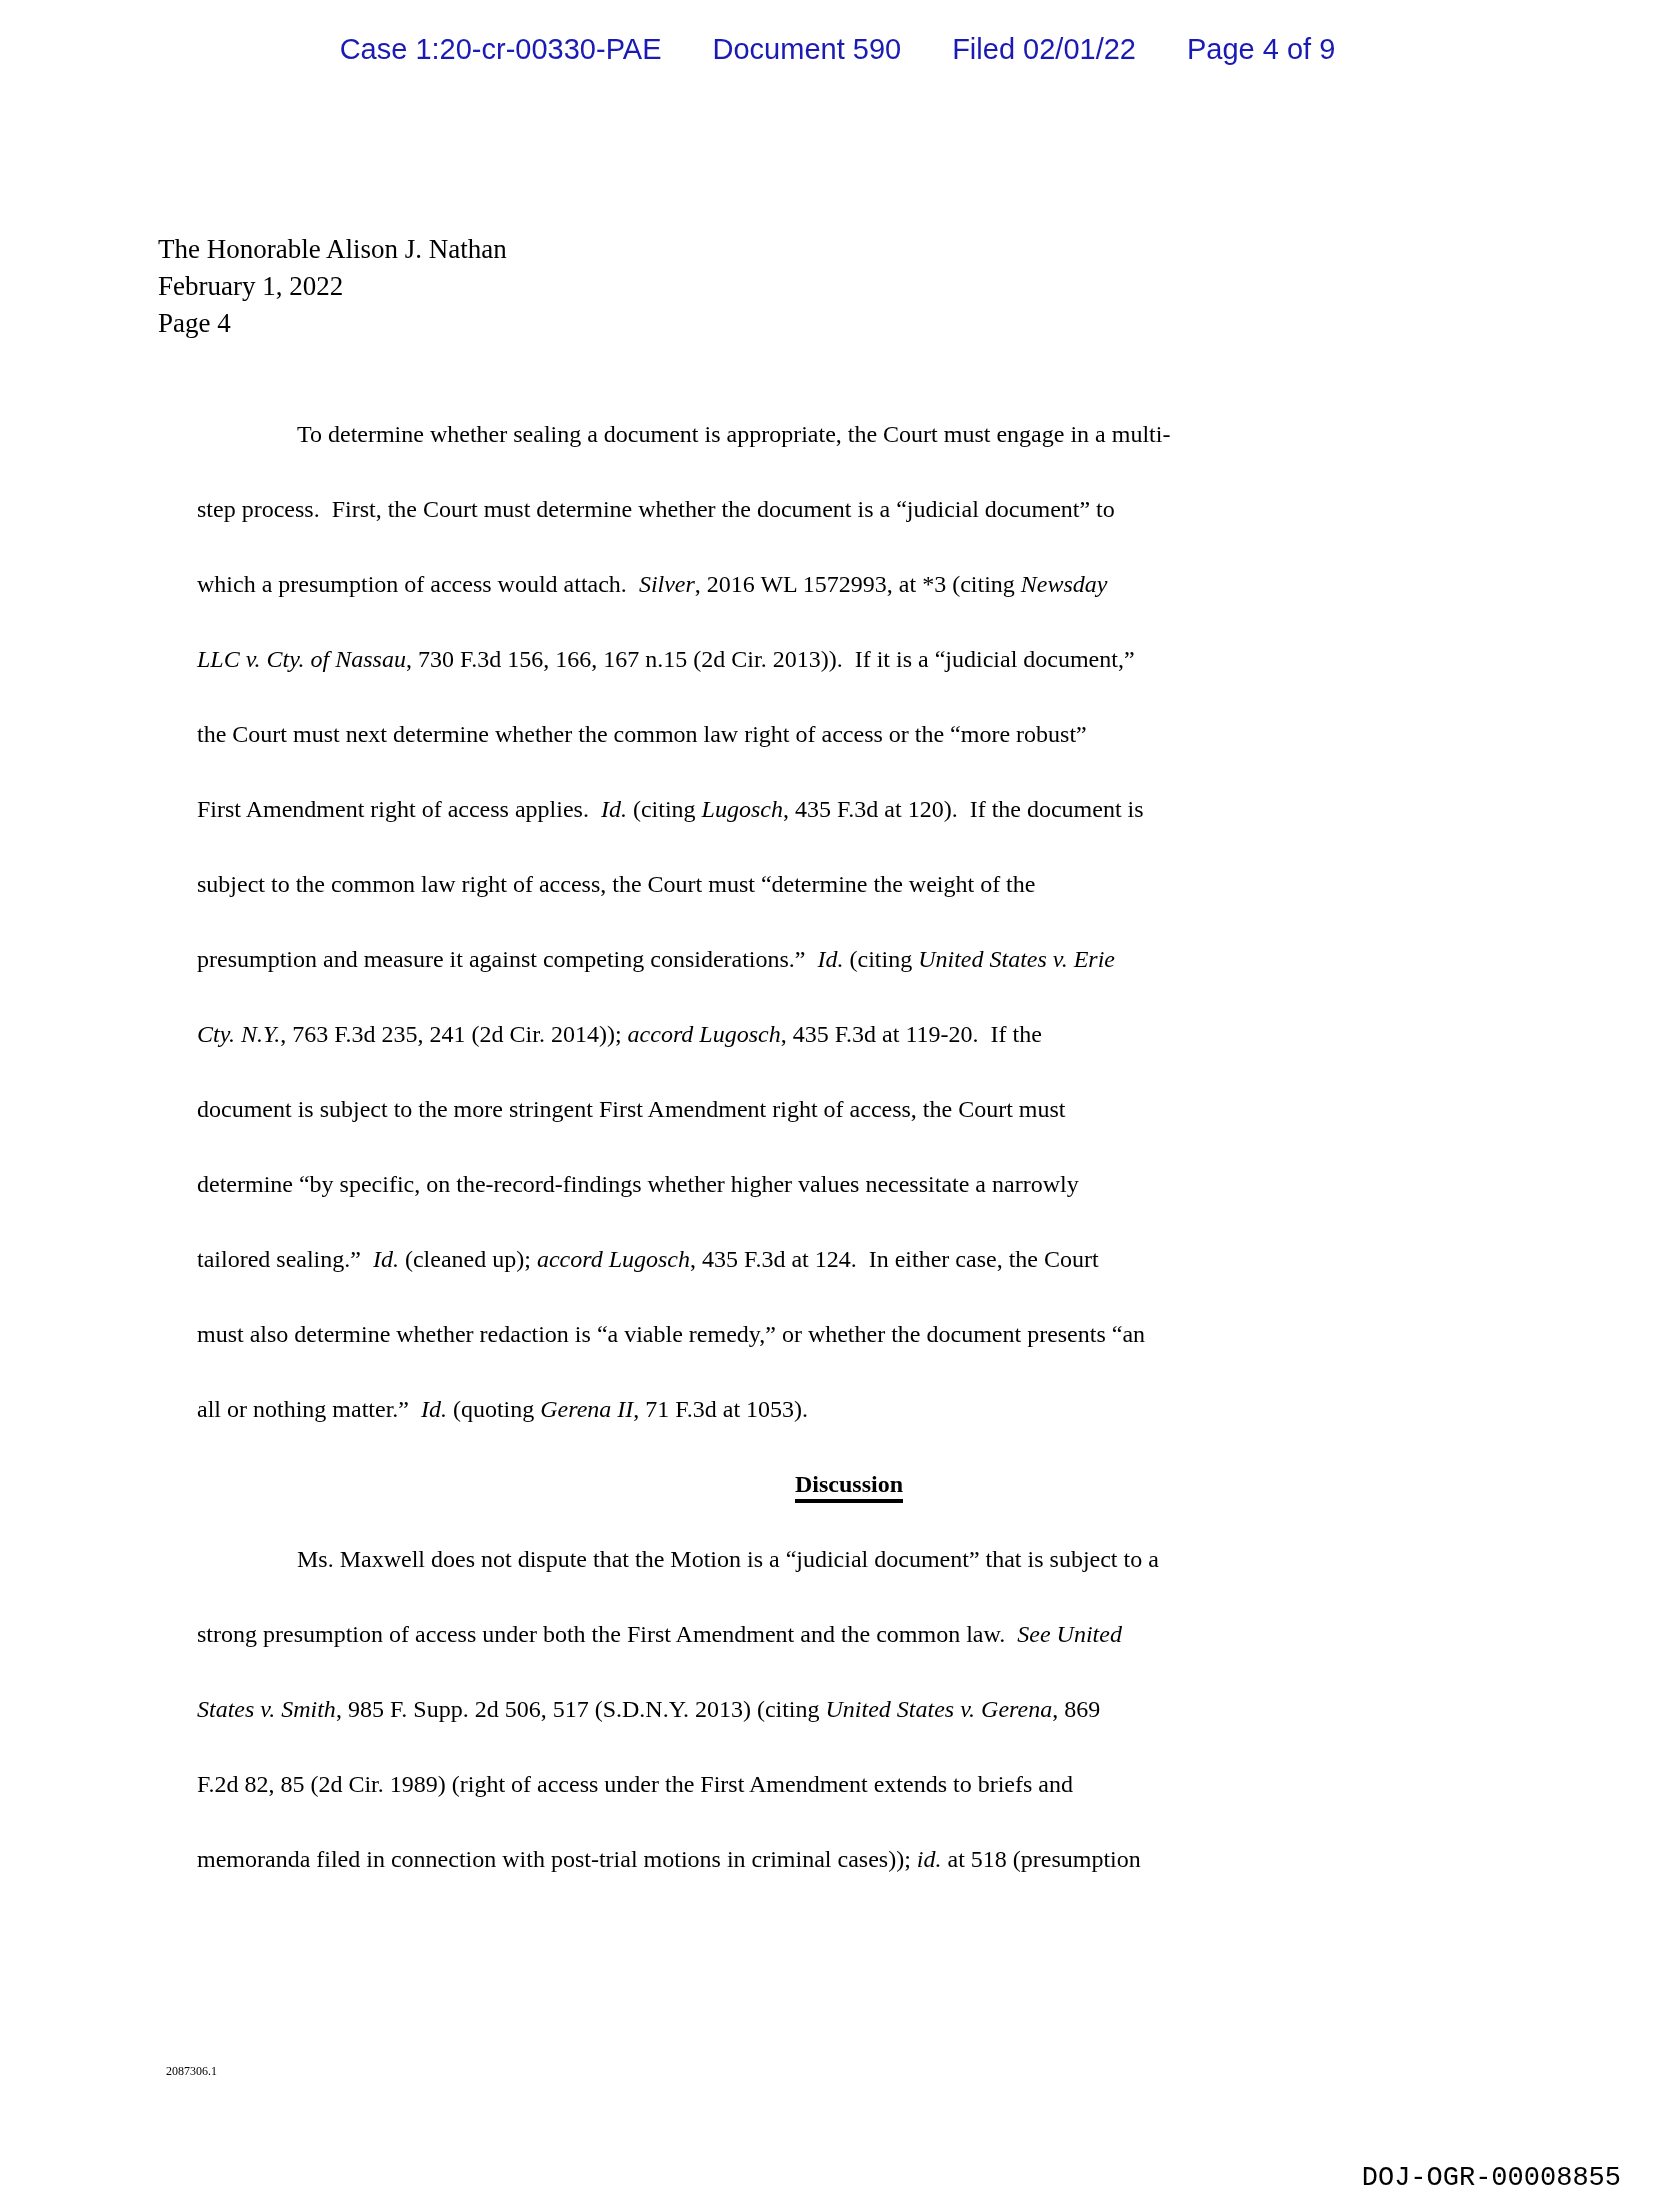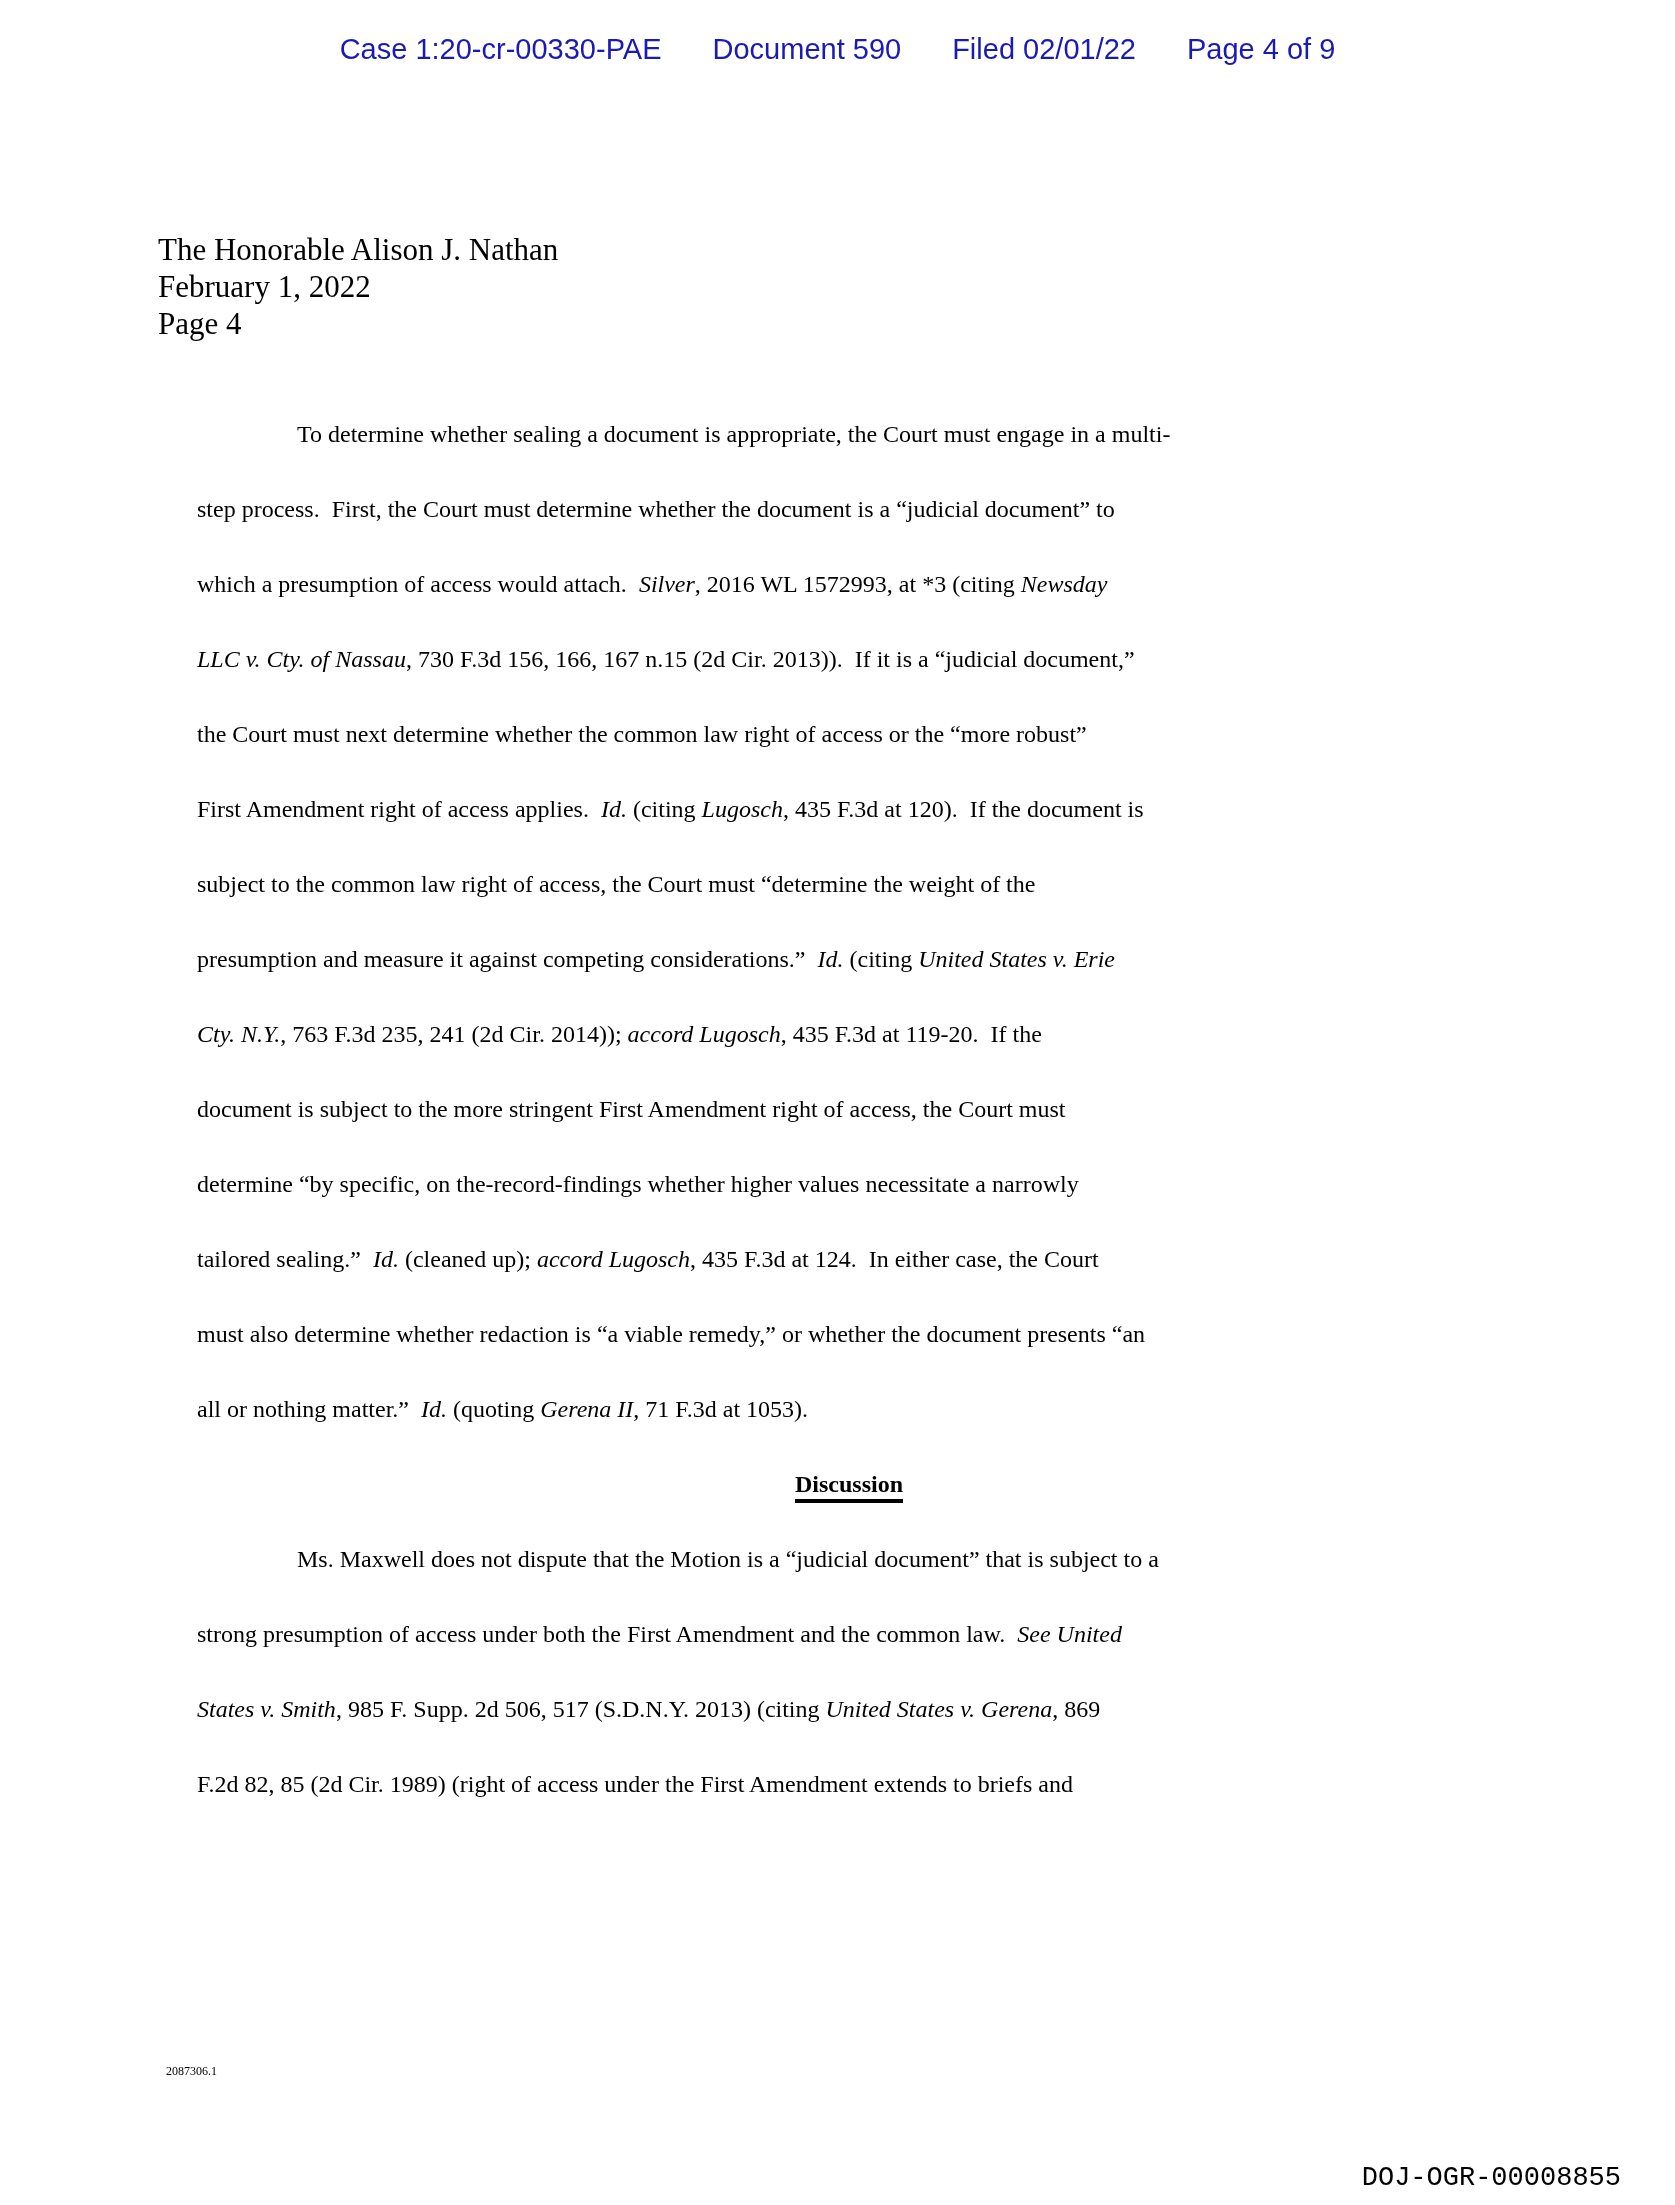--- a/index.html
+++ b/index.html
@@ -22,21 +22,21 @@
     gap: 51px;
     font-family: "Liberation Sans", sans-serif;
     font-size: 29px;
     color: #1a1ab4;
     white-space: nowrap;
   }
   .address {
     position: absolute;
     top: 231px;
     left: 158px;
-    font-size: 31px;
+    font-size: 27px;
     line-height: 37px;
     white-space: nowrap;
   }
   .content {
     position: absolute;
     top: 397px;
     left: 197px;
     width: 1304px;
     font-size: 24px;
     line-height: 75px;
@@ -99,20 +99,21 @@
       <div class="line"><span>document is subject to the more stringent First Amendment right of access, the Court must</span></div>
       <div class="line"><span>determine “by specific, on the-record-findings whether higher values necessitate a narrowly</span></div>
       <div class="line"><span>tailored sealing.”  </span><span class="it">Id.</span><span> (cleaned up); </span><span class="it">accord Lugosch</span><span>, 435 F.3d at 124.  In either case, the Court</span></div>
       <div class="line"><span>must also determine whether redaction is “a viable remedy,” or whether the document presents “an</span></div>
       <div class="line"><span>all or nothing matter.”  </span><span class="it">Id.</span><span> (quoting </span><span class="it">Gerena II</span><span>, 71 F.3d at 1053).</span></div>
       <div class="line heading-line"><span class="heading-text">Discussion</span></div>
       <div class="line first"><span>Ms. Maxwell does not dispute that the Motion is a “judicial document” that is subject to a</span></div>
       <div class="line"><span>strong presumption of access under both the First Amendment and the common law.  </span><span class="it">See United</span></div>
       <div class="line"><span class="it">States v. Smith</span><span>, 985 F. Supp. 2d 506, 517 (S.D.N.Y. 2013) (citing </span><span class="it">United States v. Gerena</span><span>, 869</span></div>
       <div class="line"><span>F.2d 82, 85 (2d Cir. 1989) (right of access under the First Amendment extends to briefs and</span></div>
+      <div class="line"><span>memoranda filed in connection with post-trial motions in criminal cases)); </span><span class="it">id.</span><span> at 518 (presumption</span></div>
     </div>
 
   <div class="doc-number">2087306.1</div>
 
   <div class="bates">DOJ-OGR-00008855</div>
 
 </div>
 
 
 </body></html>

